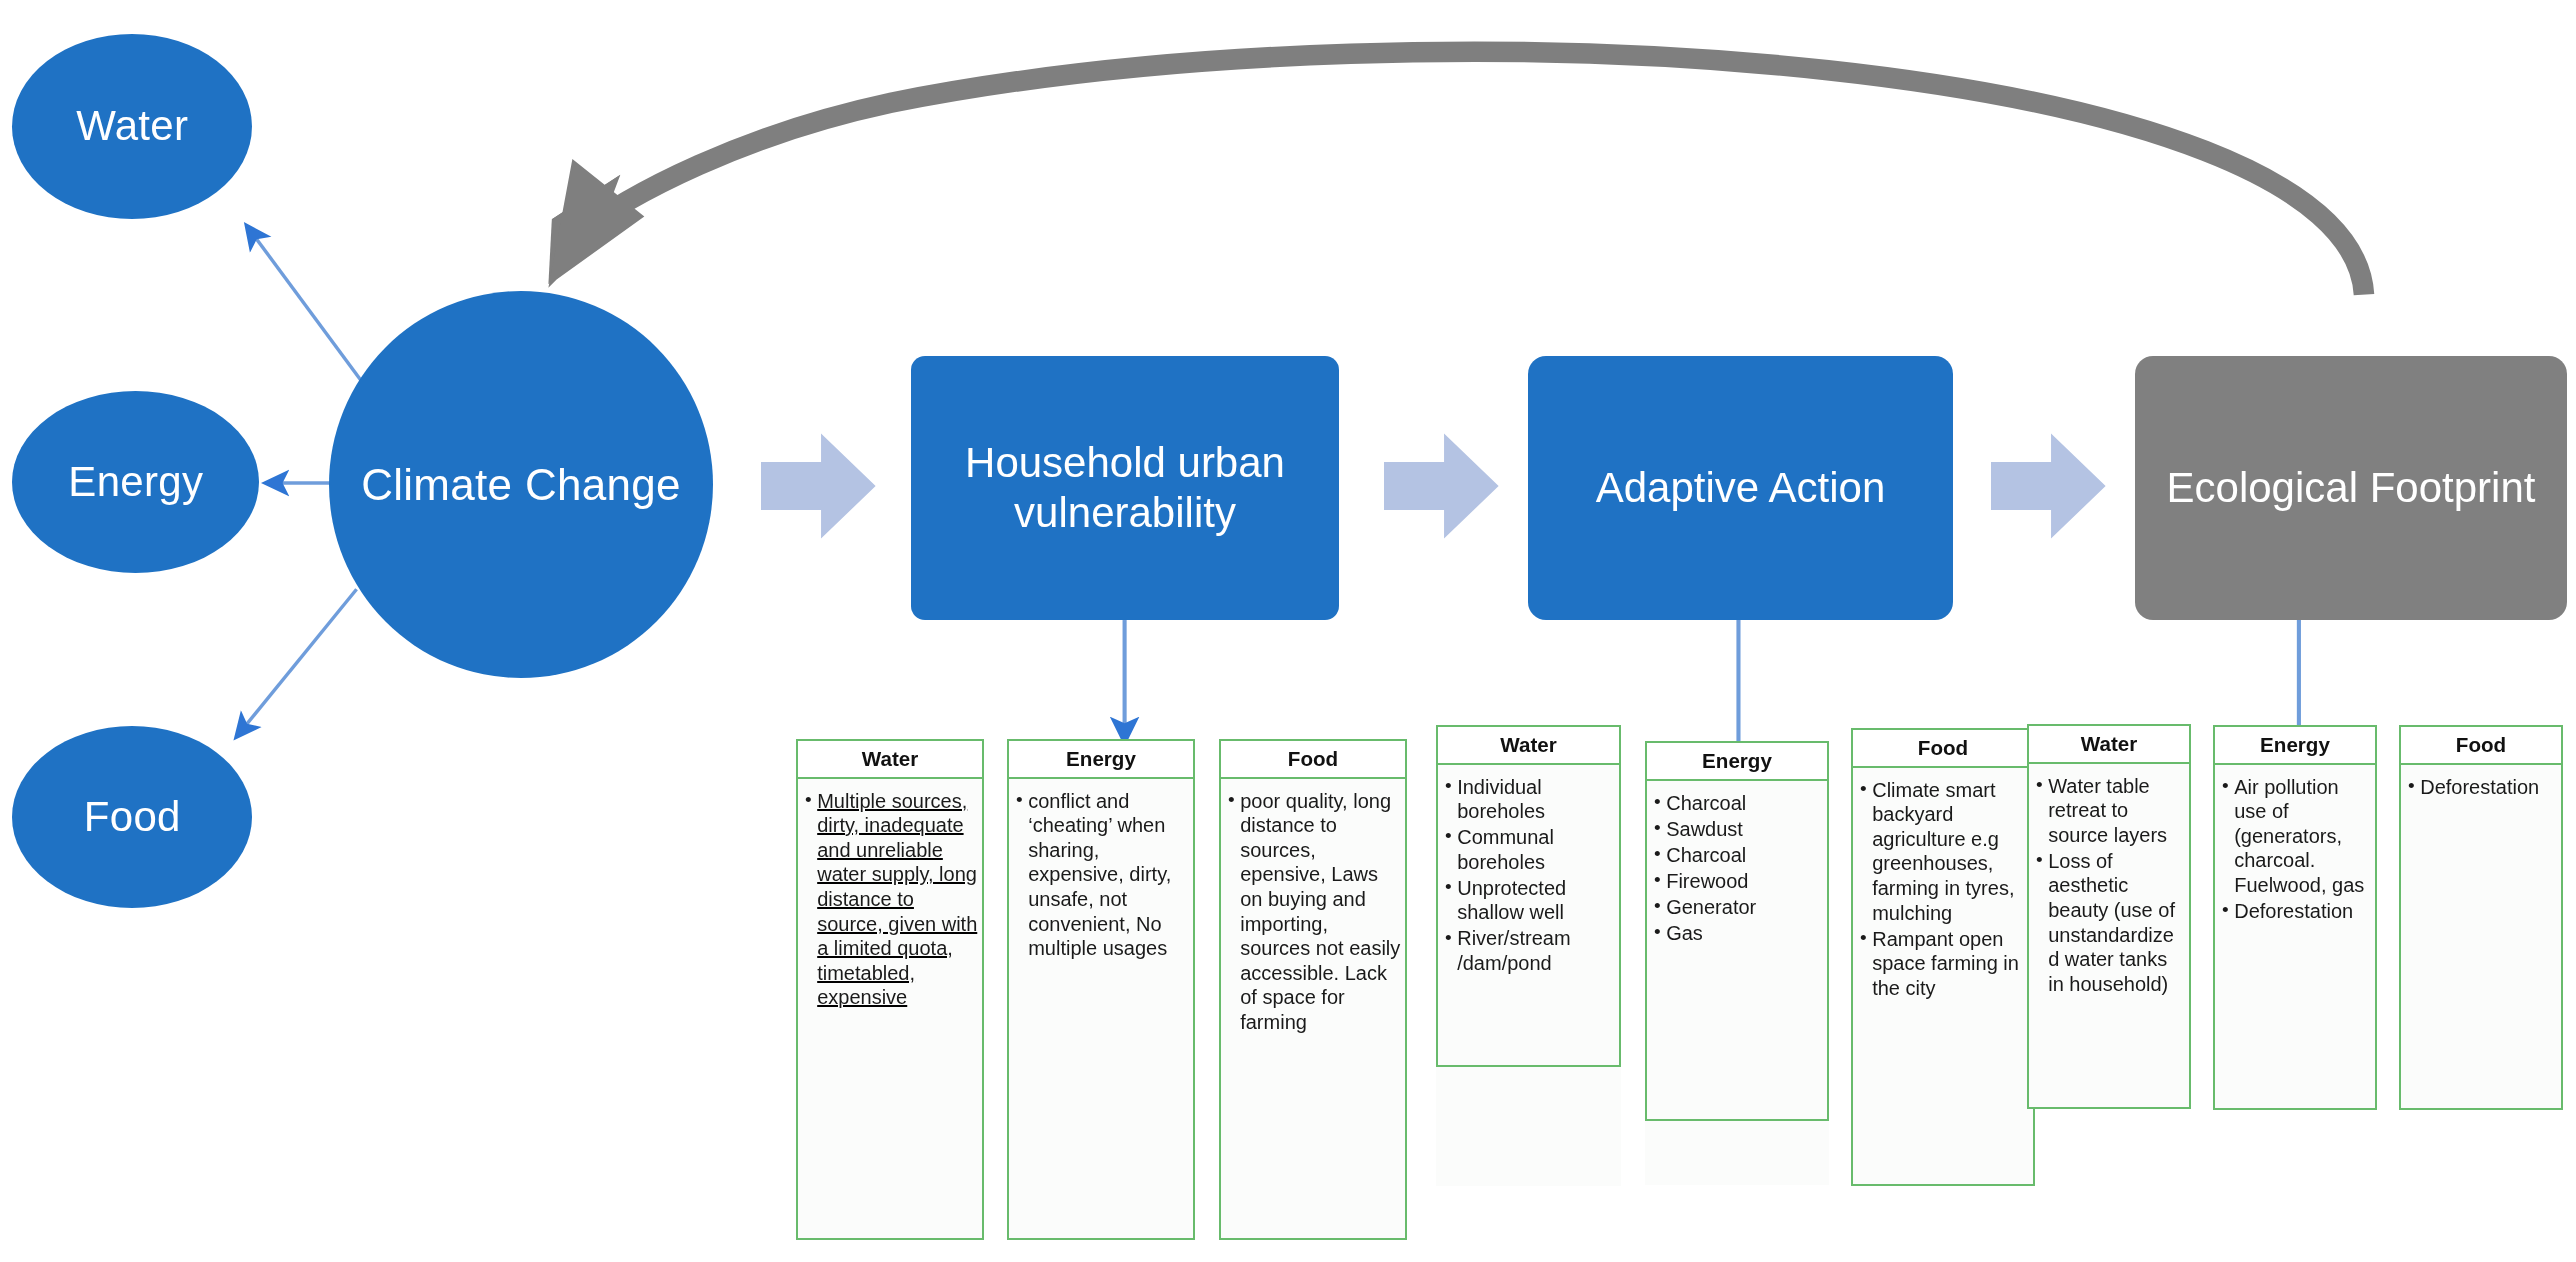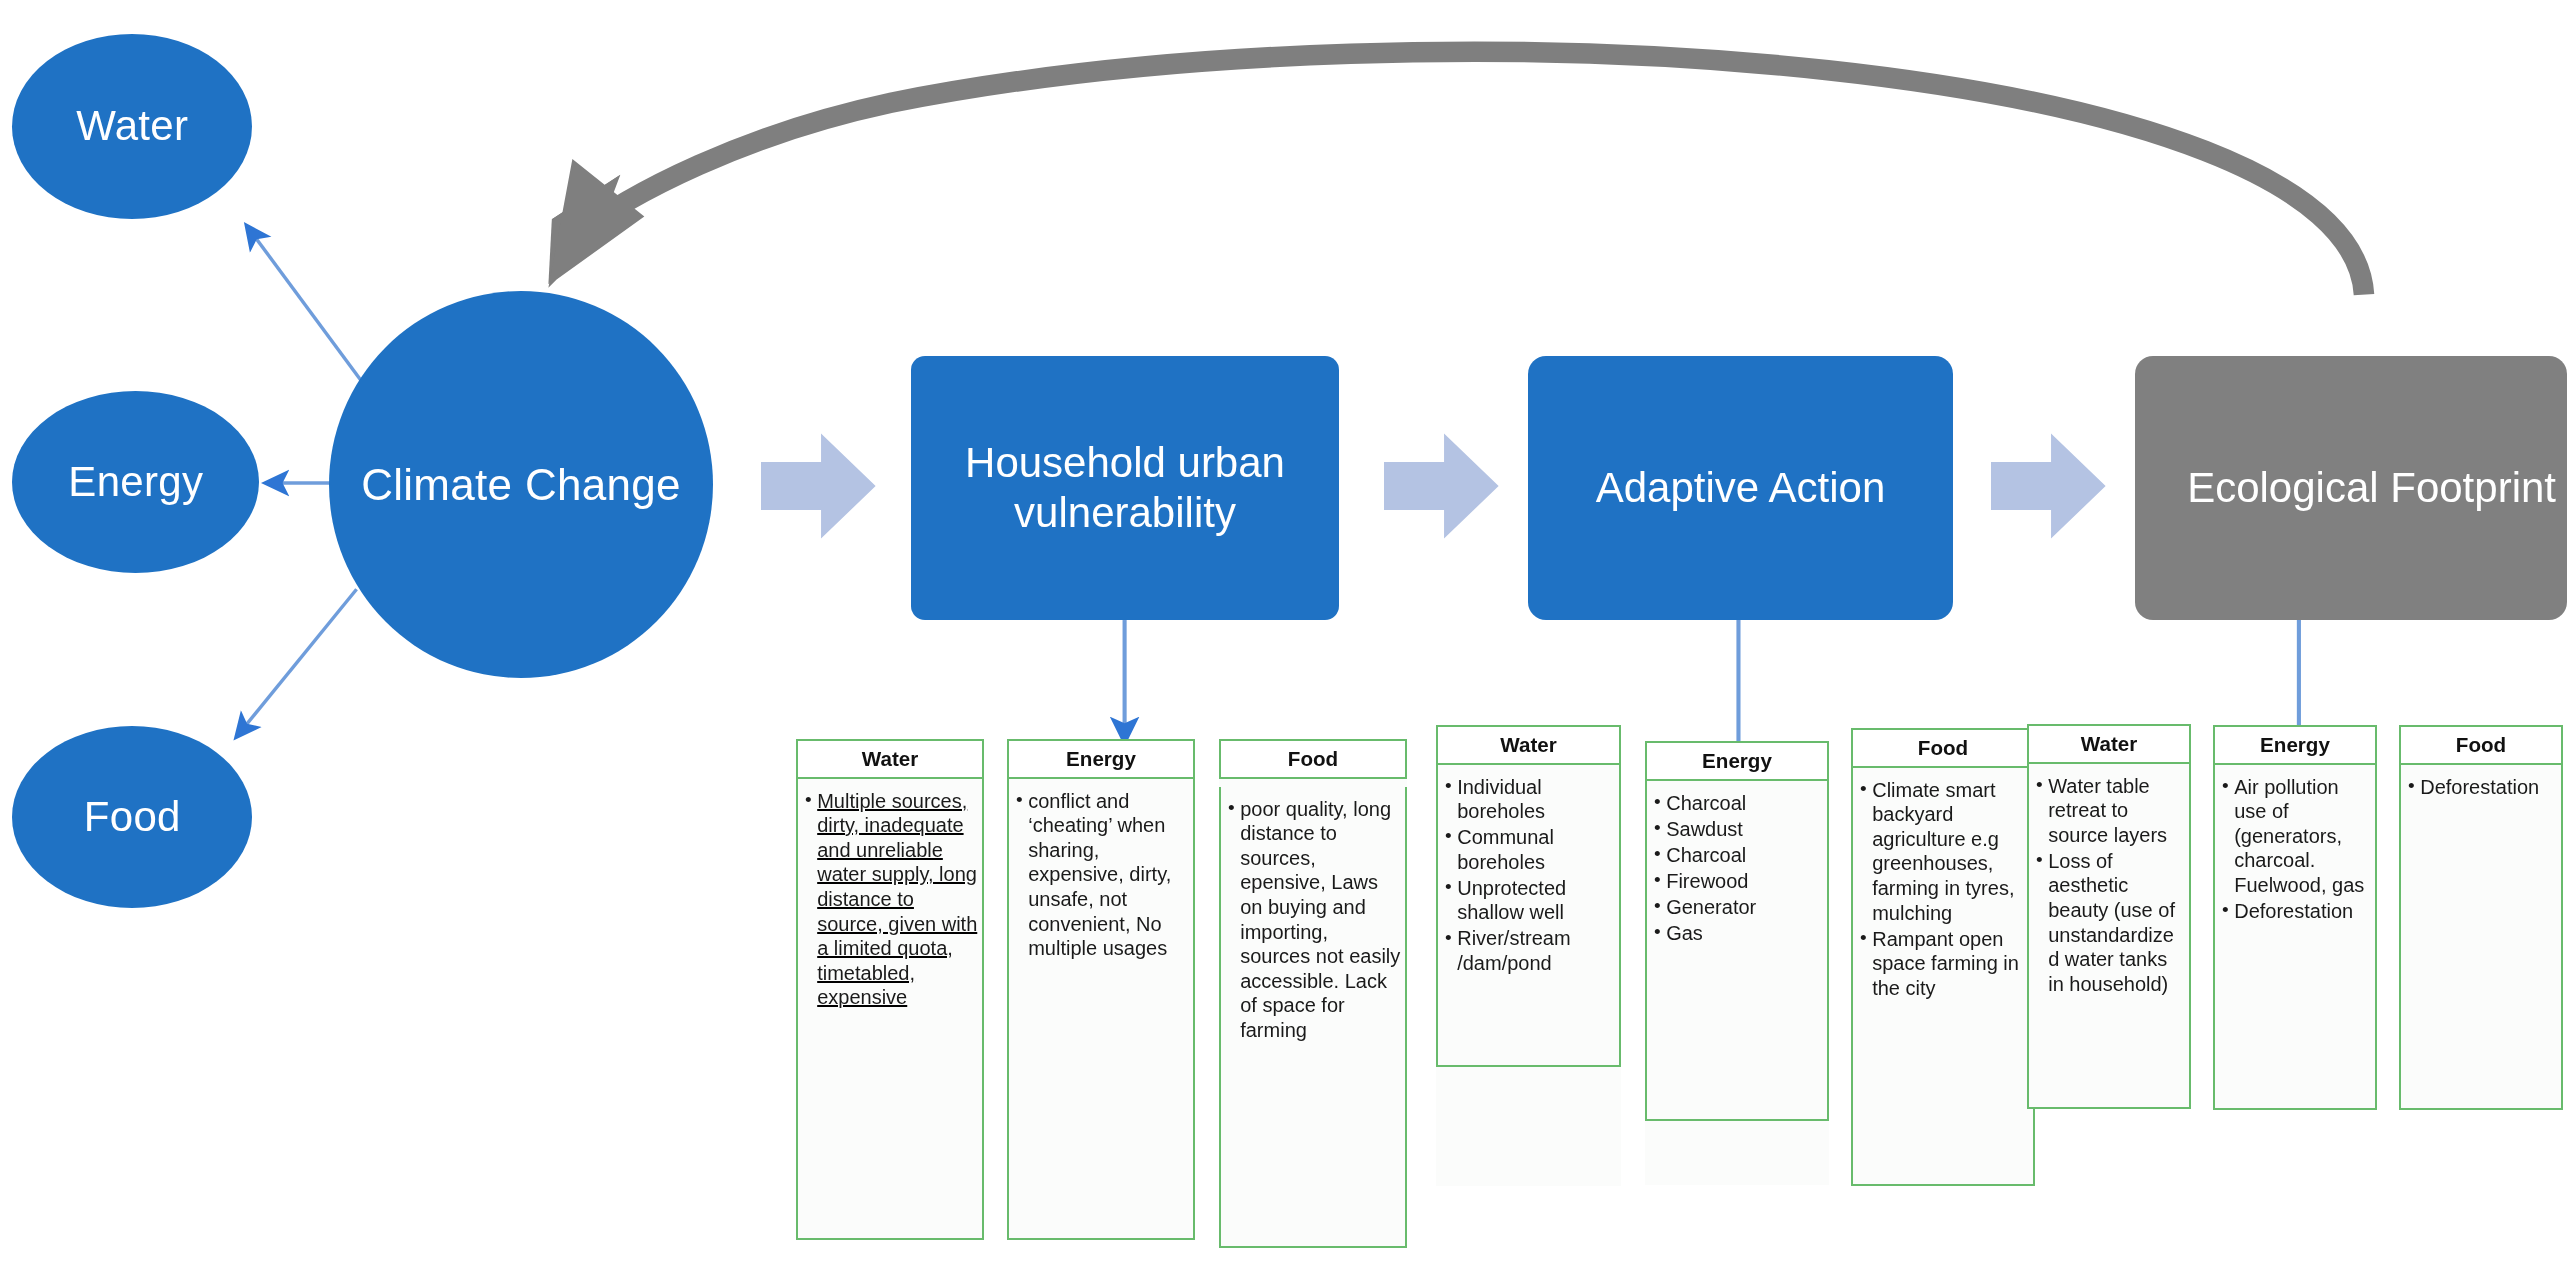--- a/index.html
+++ b/index.html
@@ -160,21 +160,21 @@
   </div>
 
   <div class="procbox blue" style="left:911px;top:356px;width:428px;height:264px;border-radius:14px;">
     <span>Household urban vulnerability</span>
   </div>
 
   <div class="procbox blue" style="left:1528px;top:356px;width:425px;height:264px;">
     <span>Adaptive Action</span>
   </div>
 
-  <div class="procbox gray" style="left:2135px;top:356px;width:432px;height:264px;justify-content:flex-end;">
+  <div class="procbox gray" style="left:2135px;top:356px;width:432px;height:264px;">
     <span>Ecological Footprint</span>
   </div>
 
   <div class="card" style="left:796px;top:739px;width:188px;height:500px;">
     <div class="card-head">Water</div>
     <div class="card-body" style="height:461px;text-decoration:underline;">
       <ul>
         <li>Multiple sources, dirty, inadequate and unreliable water supply, long distance to source, given with a limited quota, timetabled, expensive</li>
       </ul>
     </div>
@@ -184,21 +184,21 @@
     <div class="card-head">Energy</div>
     <div class="card-body" style="height:461px;">
       <ul>
         <li>conflict and ‘cheating’ when sharing, expensive, dirty, unsafe, not convenient, No multiple usages</li>
       </ul>
     </div>
   </div>
 
   <div class="card" style="left:1219px;top:739px;width:188px;height:500px;">
     <div class="card-head">Food</div>
-    <div class="card-body" style="height:461px;margin-top:8px;">
+    <div class="card-body" style="height:461px;">
       <ul>
         <li>poor quality, long distance to sources, epensive, Laws on buying and importing, sources not easily accessible. Lack of space for farming</li>
       </ul>
     </div>
   </div>
 
   <div class="card" style="left:1436px;top:725px;width:185px;height:461px;">
     <div class="card-head">Water</div>
     <div class="card-body" style="height:302px;">
       <ul>

